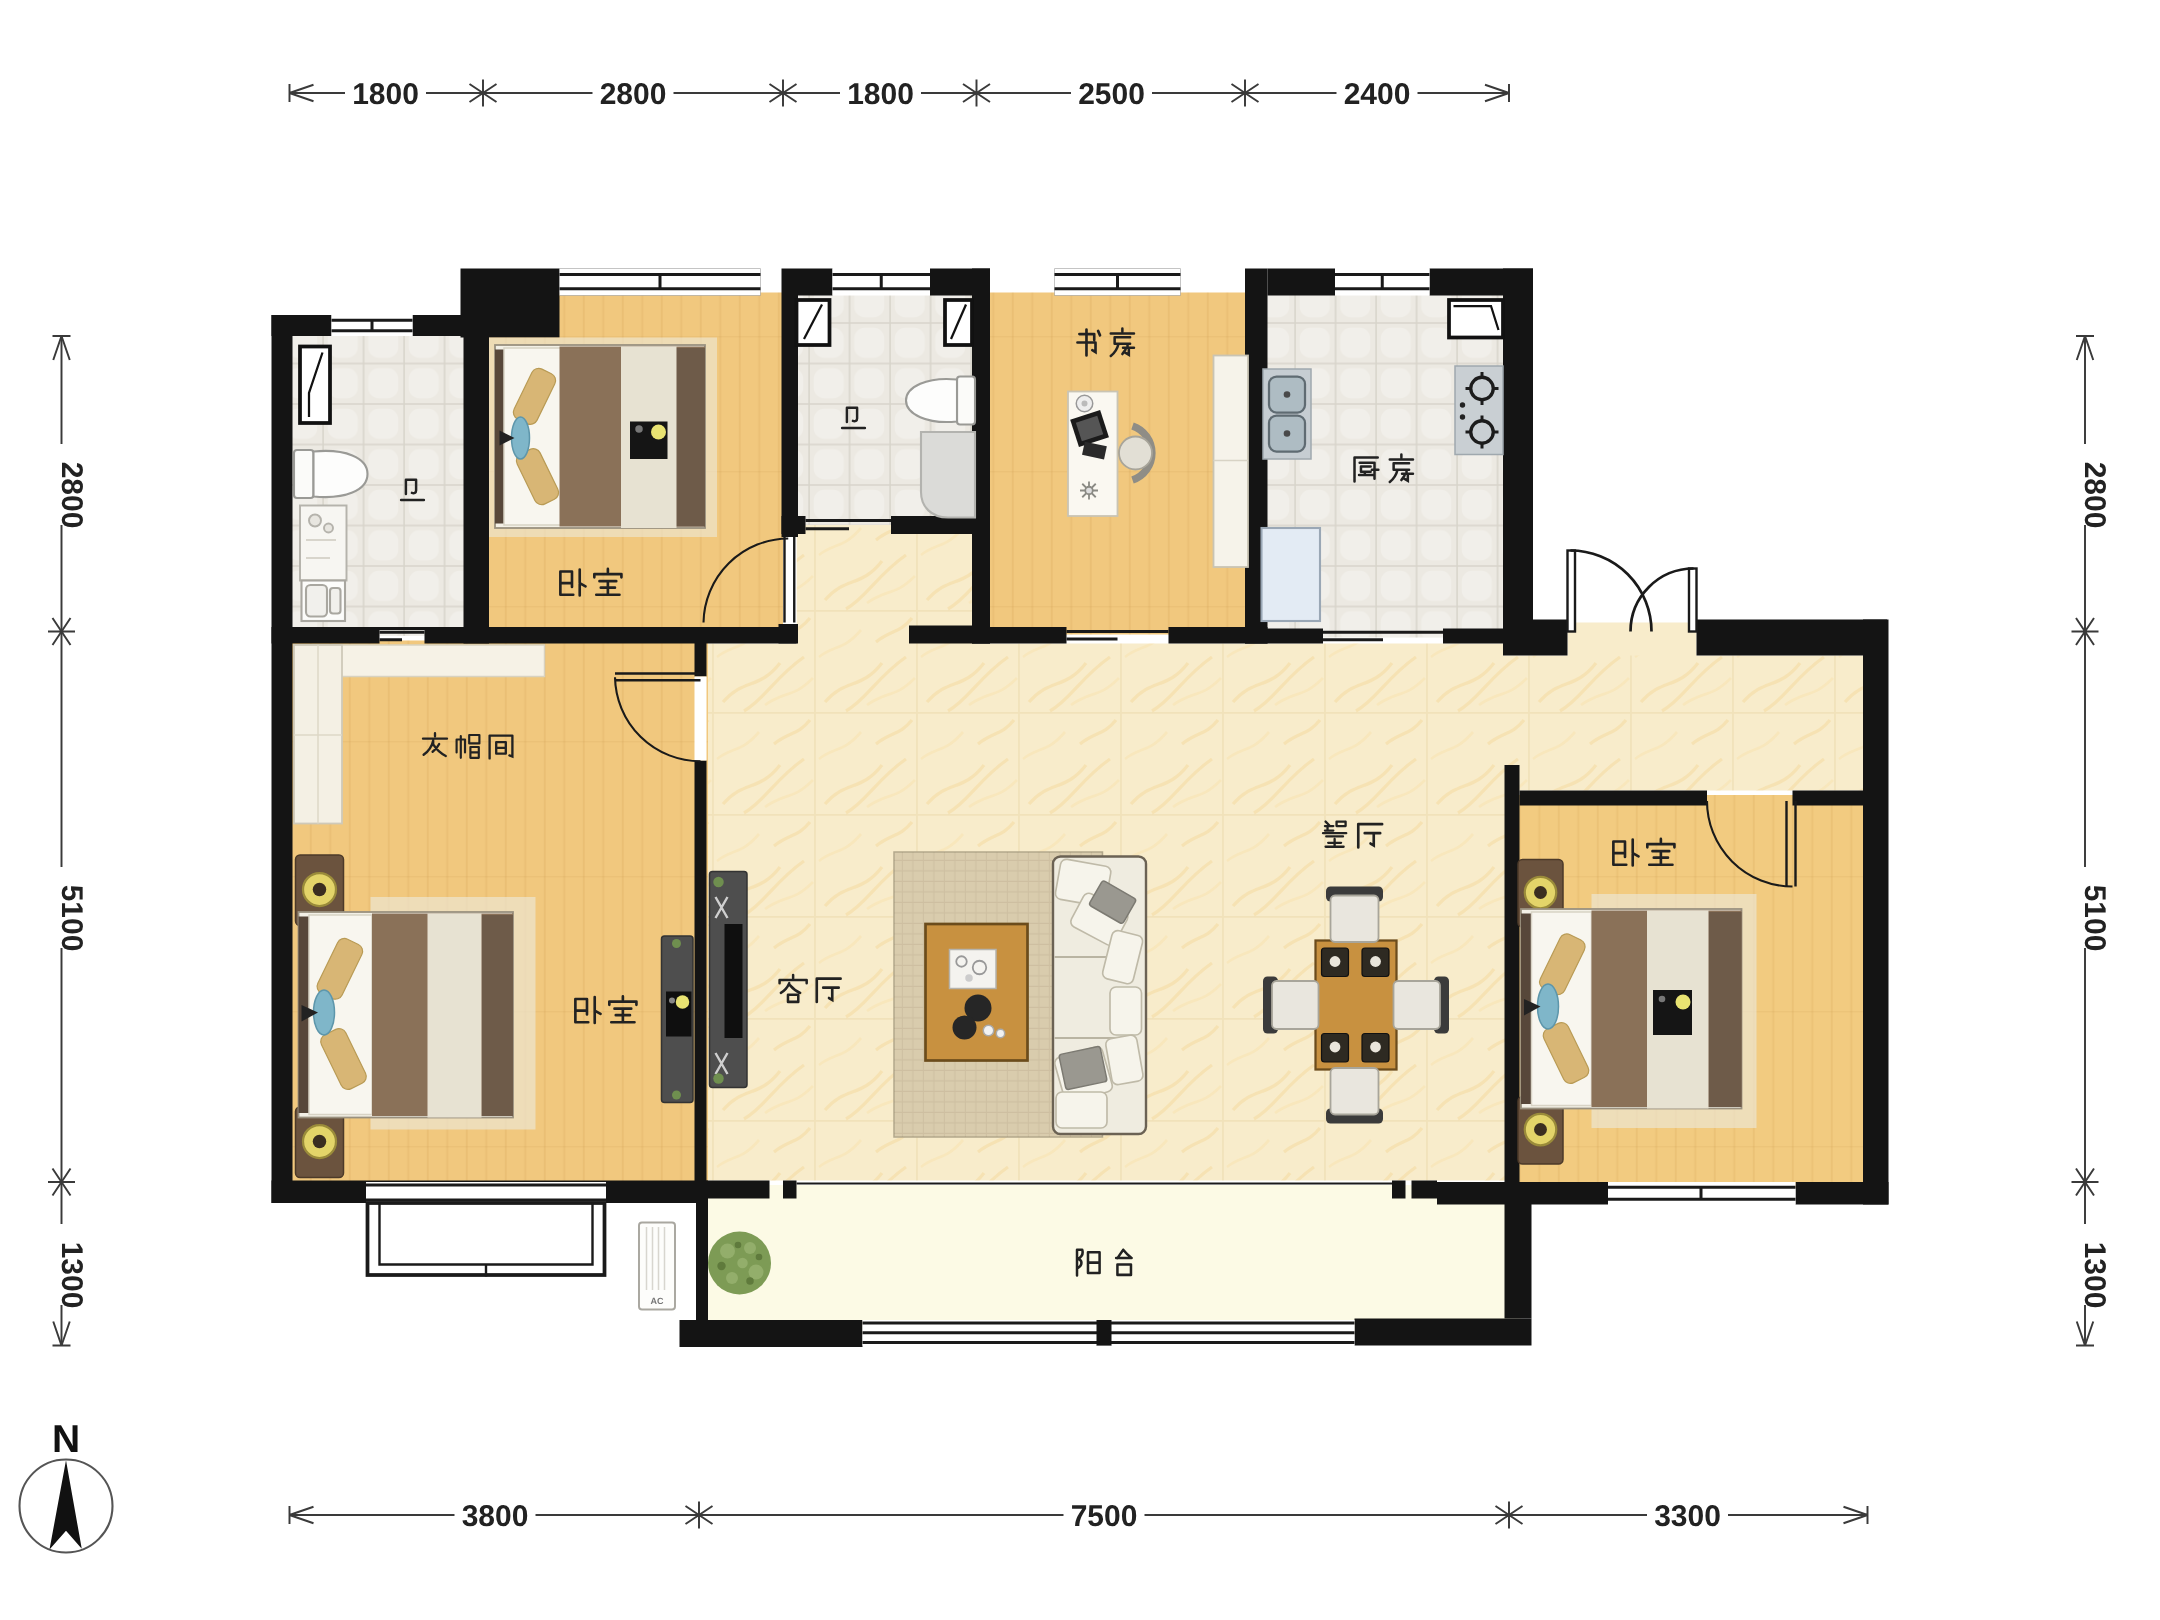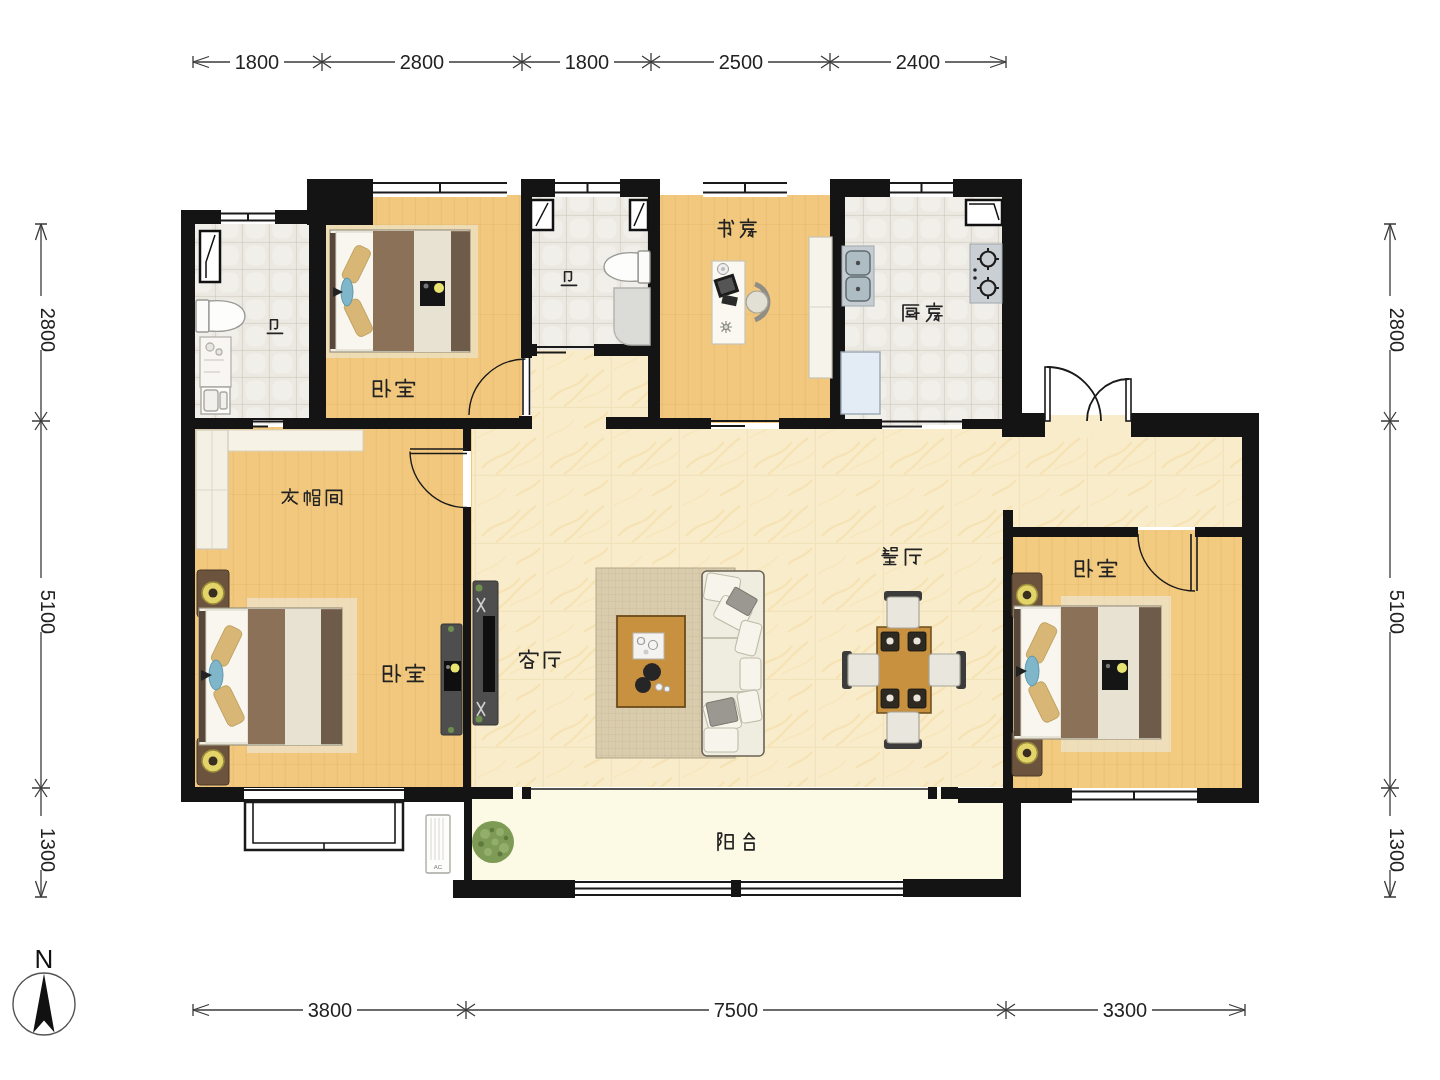--- a/index.html
+++ b/index.html
@@ -1,16 +1,16 @@
 <!DOCTYPE html>
 <html><head>
 <meta charset="utf-8">
 <style>
 html,body{margin:0;padding:0;background:#fff;}
-#plan{width:1440px;height:1080px;position:relative;font-family:"Liberation Sans",sans-serif;}
+#plan{width:1440px;height:1080px;position:relative;font-family:"Liberation Sans",sans-serif;font-weight:bold;}
 text{font-family:"Liberation Sans",sans-serif;}
 </style>
 </head>
 <body>
 <div id="plan">
 <svg width="1440" height="1080" viewBox="0 0 1440 1080">
 <defs>
 <pattern id="wood" width="13" height="90" patternUnits="userSpaceOnUse">
   <rect width="13" height="90" fill="none"></rect>
   <rect x="11.6" width="1.2" height="90" fill="rgba(170,115,35,0.11)"></rect>

